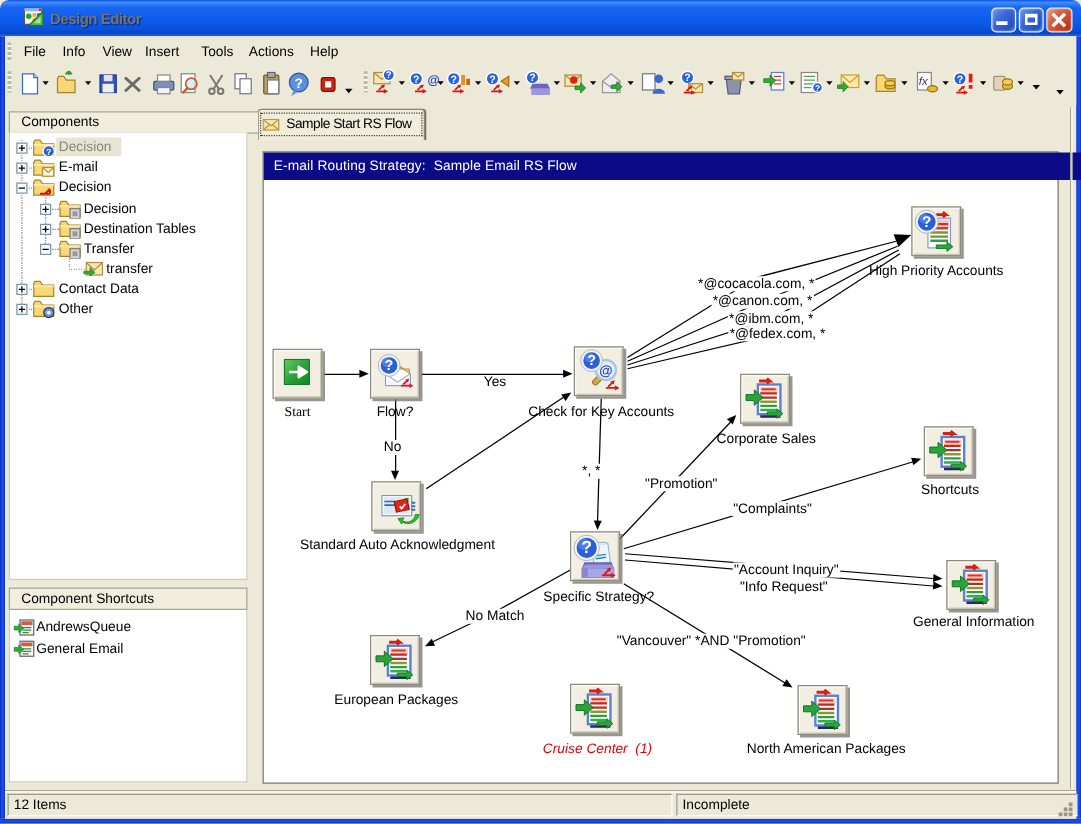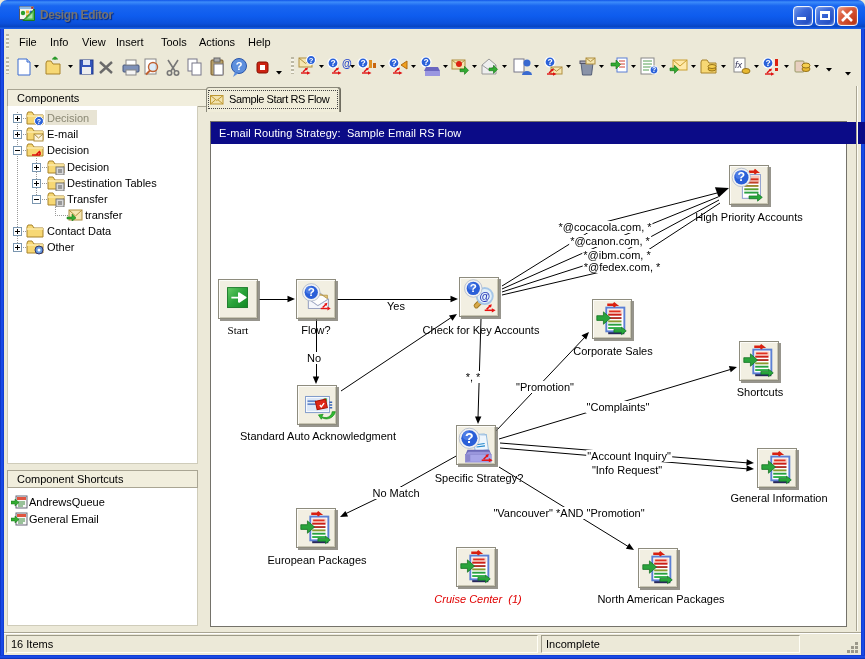--- a/index.html
+++ b/index.html
@@ -667,23 +667,23 @@
 <div class="nlabel" style="left:779px;top:492px;">General Information</div>
 <div class="nlabel" style="left:317px;top:554px;">European Packages</div>
 <div class="nlabel" style="left:478px;top:593px;color:#e00000;font-style:italic;">Cruise Center&nbsp; (1)</div>
 <div class="nlabel" style="left:661px;top:593px;">North American Packages</div>
 
 <div class="abs" style="left:856px;top:86px;width:1px;height:545px;background:#a9a593"></div>
 <div class="abs" style="left:857px;top:86px;width:1px;height:545px;background:#fdfcf4"></div>
 
 <div class="abs" id="status"></div>
 <div class="abs spane" style="left:6px;width:532px">
-    <span>16 Items</span>
-  </div>
-<div class="abs spane" style="left:541px;width:259px">
+    <span>12 Items</span>
+  </div>
+<div class="abs spane" style="left:541px;width:321px">
     <span>Incomplete</span>
   </div>
 <svg class="abs" style="left:845px;top:640px" width="14" height="14">
  <g fill="#9b988a">
       <rect x="10" y="2" width="3" height="3"></rect>
       <rect x="6" y="6" width="3" height="3"></rect>
       <rect x="10" y="6" width="3" height="3"></rect>
       <rect x="2" y="10" width="3" height="3"></rect>
       <rect x="6" y="10" width="3" height="3"></rect>
       <rect x="10" y="10" width="3" height="3"></rect>

